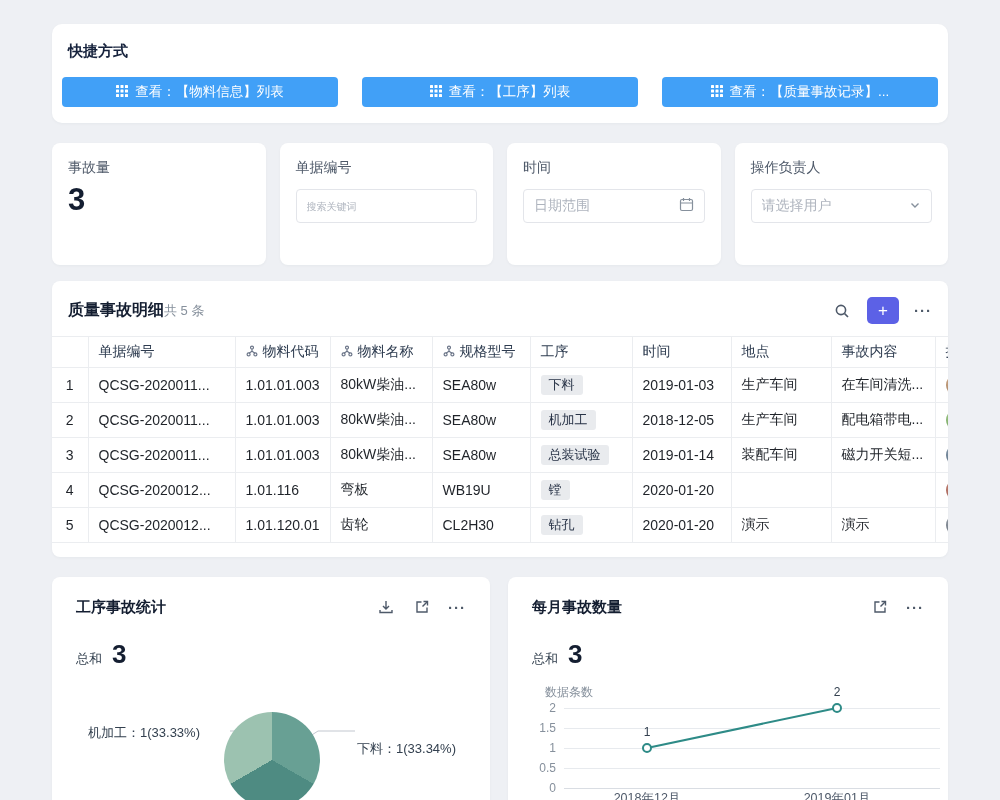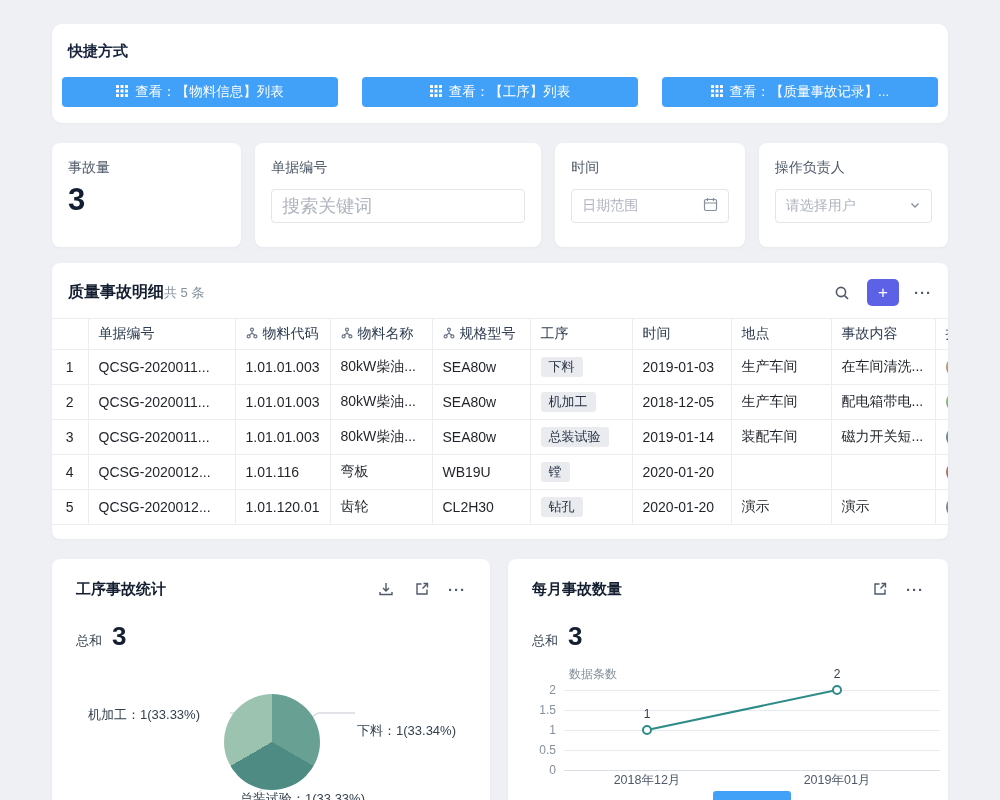--- a/index.html
+++ b/index.html
@@ -11,26 +11,26 @@
   
   .shortcuts{padding:16px 10px;margin-bottom:20px;border-radius:10px;}
   .sc-title{font-size:15px;font-weight:bold;color:#17233d;margin:2px 0 16px 6px;}
   .btn-row{display:flex;gap:24px;}
   .sc-btn{flex:1;height:30px;background:#41a0f7;color:#fff;border:none;border-radius:4px;
     font-size:13.5px;display:flex;align-items:center;justify-content:center;gap:7px;
     cursor:pointer;white-space:nowrap;padding:0 8px;font-family:inherit;overflow:hidden;}
 
   
   .filter-row{display:grid;grid-template-columns:repeat(4,1fr);gap:14px;margin-bottom:16px;}
-  .filter-card{padding:16px;height:104px;}
+  .filter-card{padding:16px;height:122px;}
   .filter-label{font-size:14px;color:#4e5969;}
   .stat-value{font-size:31px;font-weight:bold;color:#141e31;margin-top:5px;}
   .input-box{margin-top:12px;height:34px;border:1px solid #e3e5ea;border-radius:4px;
     display:flex;align-items:center;padding:0 10px;gap:8px;background:#fff;cursor:text;}
-  .input-box input{border:none;outline:none;flex:1;font-size:18px;color:#1f2329;
+  .input-box input{border:none;outline:none;flex:1;font-size:10px;color:#1f2329;
     background:transparent;min-width:0;font-family:inherit;}
   .input-box input::placeholder{color:#aeb4be;}
   .ph-text{flex:1;font-size:14px;color:#aeb4be;white-space:nowrap;overflow:hidden;}
 
   
   .table-card{margin-bottom:20px;overflow:hidden;padding-bottom:14px;}
   .table-head{display:flex;align-items:center;padding:16px 16px 12px 16px;}
   .table-title{font-size:16px;font-weight:bold;color:#141e31;}
   .table-count{font-size:13px;color:#86909c;}
   .table-tools{margin-left:auto;display:flex;align-items:center;gap:15px;}
@@ -70,21 +70,21 @@
 
   .pie-area{position:relative;height:190px;margin-top:12px;}
   .pie{position:absolute;left:172px;top:30px;width:96px;height:96px;border-radius:50%;}
   .pie-label{position:absolute;font-size:13px;color:#33404f;white-space:nowrap;}
   .pl-left{left:36px;top:42px;}
   .pl-right{left:305px;top:58px;}
   .pl-bottom{left:188px;top:126px;}
   .leader{position:absolute;left:0;top:0;}
 
   .line-area{position:relative;height:190px;margin-top:12px;}
-  .y-title{position:absolute;left:61px;top:2px;font-size:12px;color:#86909c;}
+  .y-title{position:absolute;left:37px;top:2px;font-size:12px;color:#86909c;}
   .gridline{position:absolute;left:56px;width:376px;height:0;border-top:1px solid #e7eaee;}
   .gridline.axis{border-top-color:#d9dde3;}
   .ytick{position:absolute;left:14px;width:34px;text-align:right;font-size:12px;color:#86909c;}
   .xlabel{position:absolute;width:100px;text-align:center;font-size:12.5px;color:#4e5969;top:108px;}
   .pt-label{font-size:12px;fill:#33404f;}
   .x-chip{position:absolute;left:205px;top:127px;width:78px;height:24px;background:#41a0f7;
     border-radius:3px;color:#fff;font-size:12px;display:flex;align-items:center;justify-content:center;overflow:hidden;}
 </style>
 </head>
 <body>

